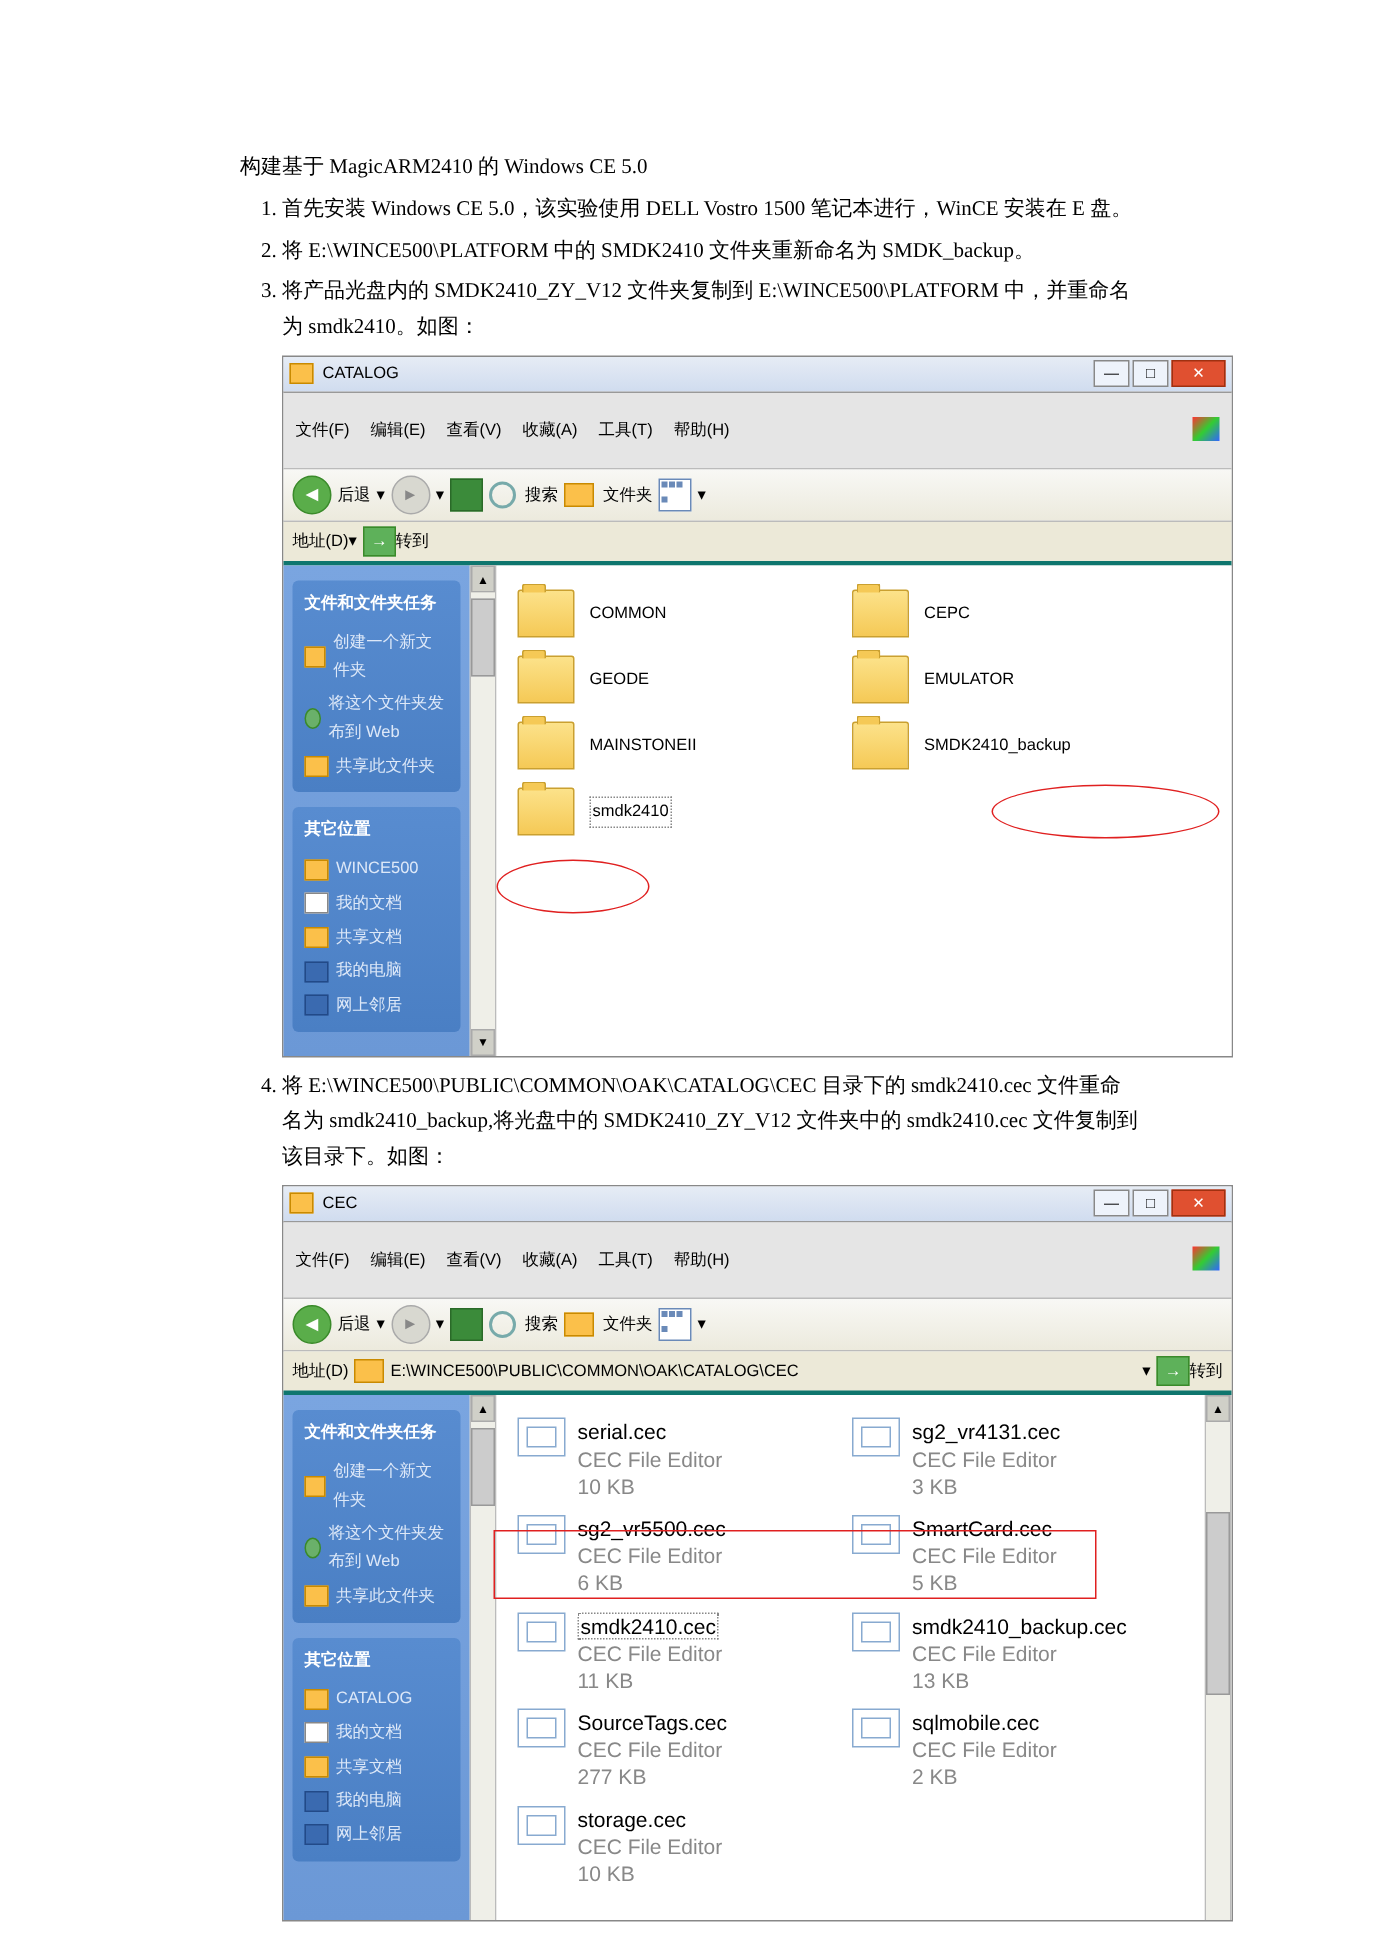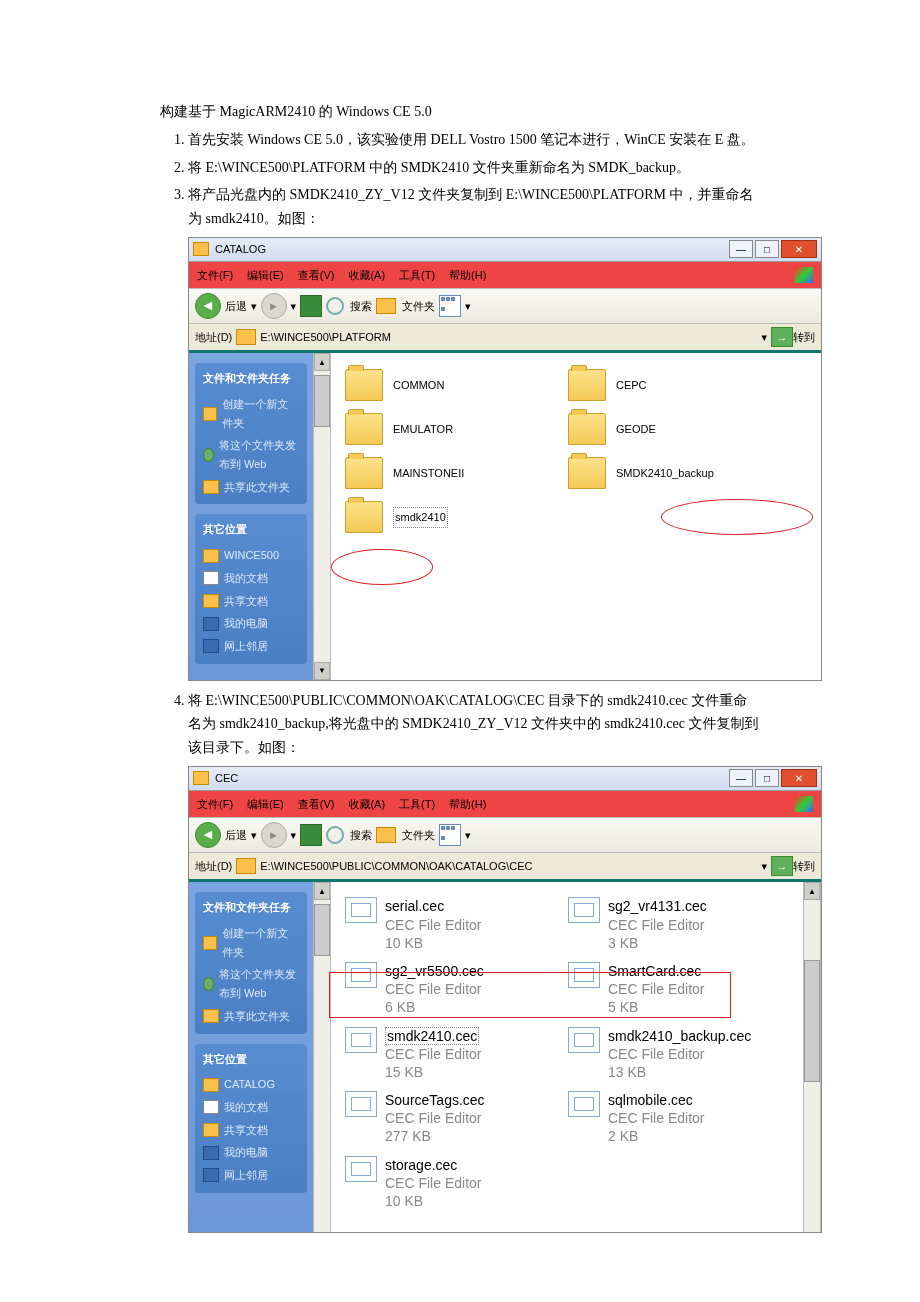--- a/index.html
+++ b/index.html
@@ -6,21 +6,21 @@
 .title{font-weight:normal;margin-bottom:4px}
 ol{margin:0;padding-left:28px}
 ol li{margin-bottom:4px}
 .win{border:1px solid #888;margin:6px 0 8px 0;font-family:Tahoma,Arial,sans-serif;font-size:11px;width:632px}
 .titlebar{background:linear-gradient(#e6ecf5,#d0dcef);display:flex;align-items:center;padding:2px 4px;border-bottom:1px solid #999}
 .titlebar .ic{width:14px;height:12px;background:#fbc04a;border:1px solid #c98a00;margin-right:6px}
 .titlebar .t{flex:1;font-weight:normal}
 .wbtns{display:flex;gap:2px}
 .wb{width:22px;height:16px;border:1px solid #888;background:#eef3fb;display:flex;align-items:center;justify-content:center;font-size:10px}
 .wb.cl{background:#e05030;border-color:#a03010;color:#fff;width:34px}
-.menubar{background:#ef4444;padding:4px 8px;border-bottom:1px solid #bbb;display:flex;align-items:center}
+.menubar{background:#e5e5e5;padding:16px 8px;border-bottom:1px solid #bbb;display:flex;align-items:flex-start}
 .menubar span{margin-right:14px}
 .menubar .logo{margin-left:auto;width:18px;height:16px;background:linear-gradient(135deg,#f33,#3c3 50%,#36f)}
 .tb{background:linear-gradient(#f8f8f5,#eceadd);padding:4px 6px;border-bottom:1px solid #bbb;display:flex;align-items:center;gap:4px}
 .bk{width:24px;height:24px;border-radius:50%;background:#5aad4a;border:1px solid #3a8a2a;color:#fff;display:flex;align-items:center;justify-content:center;font-size:14px}
 .fwd{width:24px;height:24px;border-radius:50%;background:#d8d8d0;border:1px solid #aaa;color:#888;display:flex;align-items:center;justify-content:center}
 .upic{width:20px;height:20px;background:#3b8b3a;border:1px solid #2a6a28}
 .sic{width:14px;height:14px;border:2px solid #7aa;border-radius:50%;position:relative;margin-right:2px}
 .fld{width:18px;height:14px;background:#fbc04a;border:1px solid #c98a00;margin-right:2px}
 .vic{width:18px;height:18px;border:1px solid #6a8ab8;background:#fff;display:flex;flex-wrap:wrap;padding:1px;gap:1px}
 .vic i{width:4px;height:4px;background:#6a8ab8}
@@ -104,24 +104,20 @@
   <div class="vic">
           <i></i>
           <i></i>
           <i></i>
           <i></i>
         </div>
         <span>▾</span>
  </div>
  <div class="ab">
   <span>地址(D)</span>
-  <div class="af">
-   <div class="fld"></div>
-   <span>E:\WINCE500\PLATFORM</span>
-  </div>
   <span>▾</span>
   <div class="go">→</div>
   <span>转到</span>
  </div>
  <div class="body">
   <div class="side">
    <div class="panel">
     <div class="ph">文件和文件夹任务</div>
     <div class="pi">
               <div class="pic y"></div>
@@ -174,25 +170,25 @@
     <div class="fitem">
               <div class="bigf"></div>
               <span>COMMON</span>
             </div>
     <div class="fitem">
               <div class="bigf"></div>
               <span>CEPC</span>
             </div>
     <div class="fitem">
               <div class="bigf"></div>
+              <span>GEODE</span>
+            </div>
+    <div class="fitem">
+              <div class="bigf"></div>
               <span>EMULATOR</span>
-            </div>
-    <div class="fitem">
-              <div class="bigf"></div>
-              <span>GEODE</span>
             </div>
     <div class="fitem">
               <div class="bigf"></div>
               <span>MAINSTONEII</span>
             </div>
     <div class="fitem">
               <div class="bigf"></div>
               <span>SMDK2410_backup</span>
             </div>
     <div class="fitem">
@@ -334,21 +330,21 @@
                 <div class="fn">SmartCard.cec</div>
                 <div class="ft">CEC File Editor</div>
                 <div class="ft">5 KB</div>
               </div>
             </div>
             <div class="file">
               <div class="fic"></div>
               <div class="finfo">
                 <div class="fn"><span class="sel">smdk2410.cec</span></div>
                 <div class="ft">CEC File Editor</div>
-                <div class="ft">15 KB</div>
+                <div class="ft">11 KB</div>
               </div>
             </div>
             <div class="file">
               <div class="fic"></div>
               <div class="finfo">
                 <div class="fn">smdk2410_backup.cec</div>
                 <div class="ft">CEC File Editor</div>
                 <div class="ft">13 KB</div>
               </div>
             </div>

